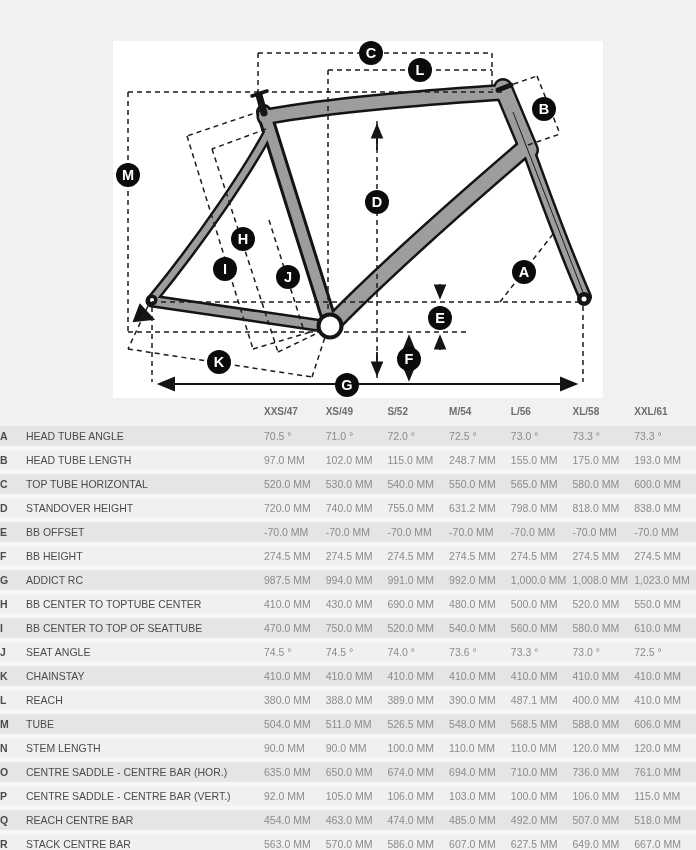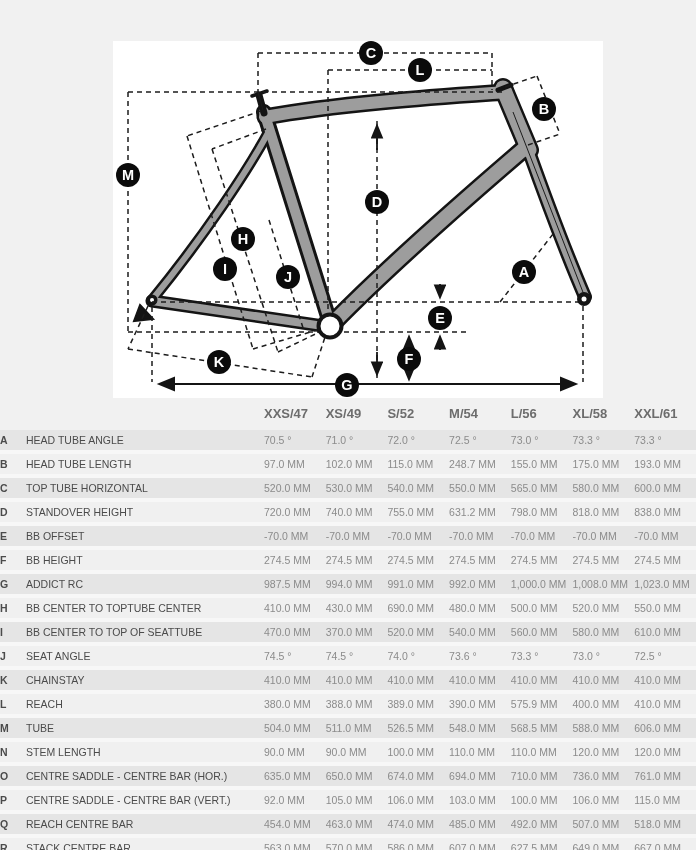--- a/index.html
+++ b/index.html
@@ -12,21 +12,21 @@
   .page{width:696px;height:850px;position:relative;}
   .diagram-wrap{width:696px;height:400px;position:relative;}
   .diagram-wrap svg{display:block;}
 
   table.geo{
     width:696px;
     border-collapse:collapse;
     table-layout:fixed;
   }
   table.geo thead th{
-    font-size:13px;
+    font-size:10px;
     font-weight:bold;
     color:#6d6d6d;
     text-align:left;
     padding:6px 0 9px 0;
     white-space:nowrap;
   }
   table.geo td{
     font-size:10.5px;
     padding:4px 0 4px 0;
     height:11px;
@@ -341,21 +341,21 @@
           <td class="val">500.0 MM</td>
           <td class="val">520.0 MM</td>
           <td class="val">550.0 MM</td>
         </tr>
 
         <tr>
           <td class="letter">I</td>
           <td class="label">BB CENTER TO TOP OF SEATTUBE</td>
 
         <td class="val">470.0 MM</td>
-          <td class="val">370.0 MM</td>
+          <td class="val">750.0 MM</td>
           <td class="val">520.0 MM</td>
           <td class="val">540.0 MM</td>
           <td class="val">560.0 MM</td>
           <td class="val">580.0 MM</td>
           <td class="val">610.0 MM</td>
         </tr>
 
         <tr>
           <td class="letter">J</td>
           <td class="label">SEAT ANGLE</td>
@@ -383,21 +383,21 @@
         </tr>
 
         <tr>
           <td class="letter">L</td>
           <td class="label">REACH</td>
 
         <td class="val">380.0 MM</td>
           <td class="val">388.0 MM</td>
           <td class="val">389.0 MM</td>
           <td class="val">390.0 MM</td>
-          <td class="val">575.9 MM</td>
+          <td class="val">487.1 MM</td>
           <td class="val">400.0 MM</td>
           <td class="val">410.0 MM</td>
         </tr>
 
         <tr>
           <td class="letter">M</td>
           <td class="label">TUBE</td>
 
         <td class="val">504.0 MM</td>
           <td class="val">511.0 MM</td>

